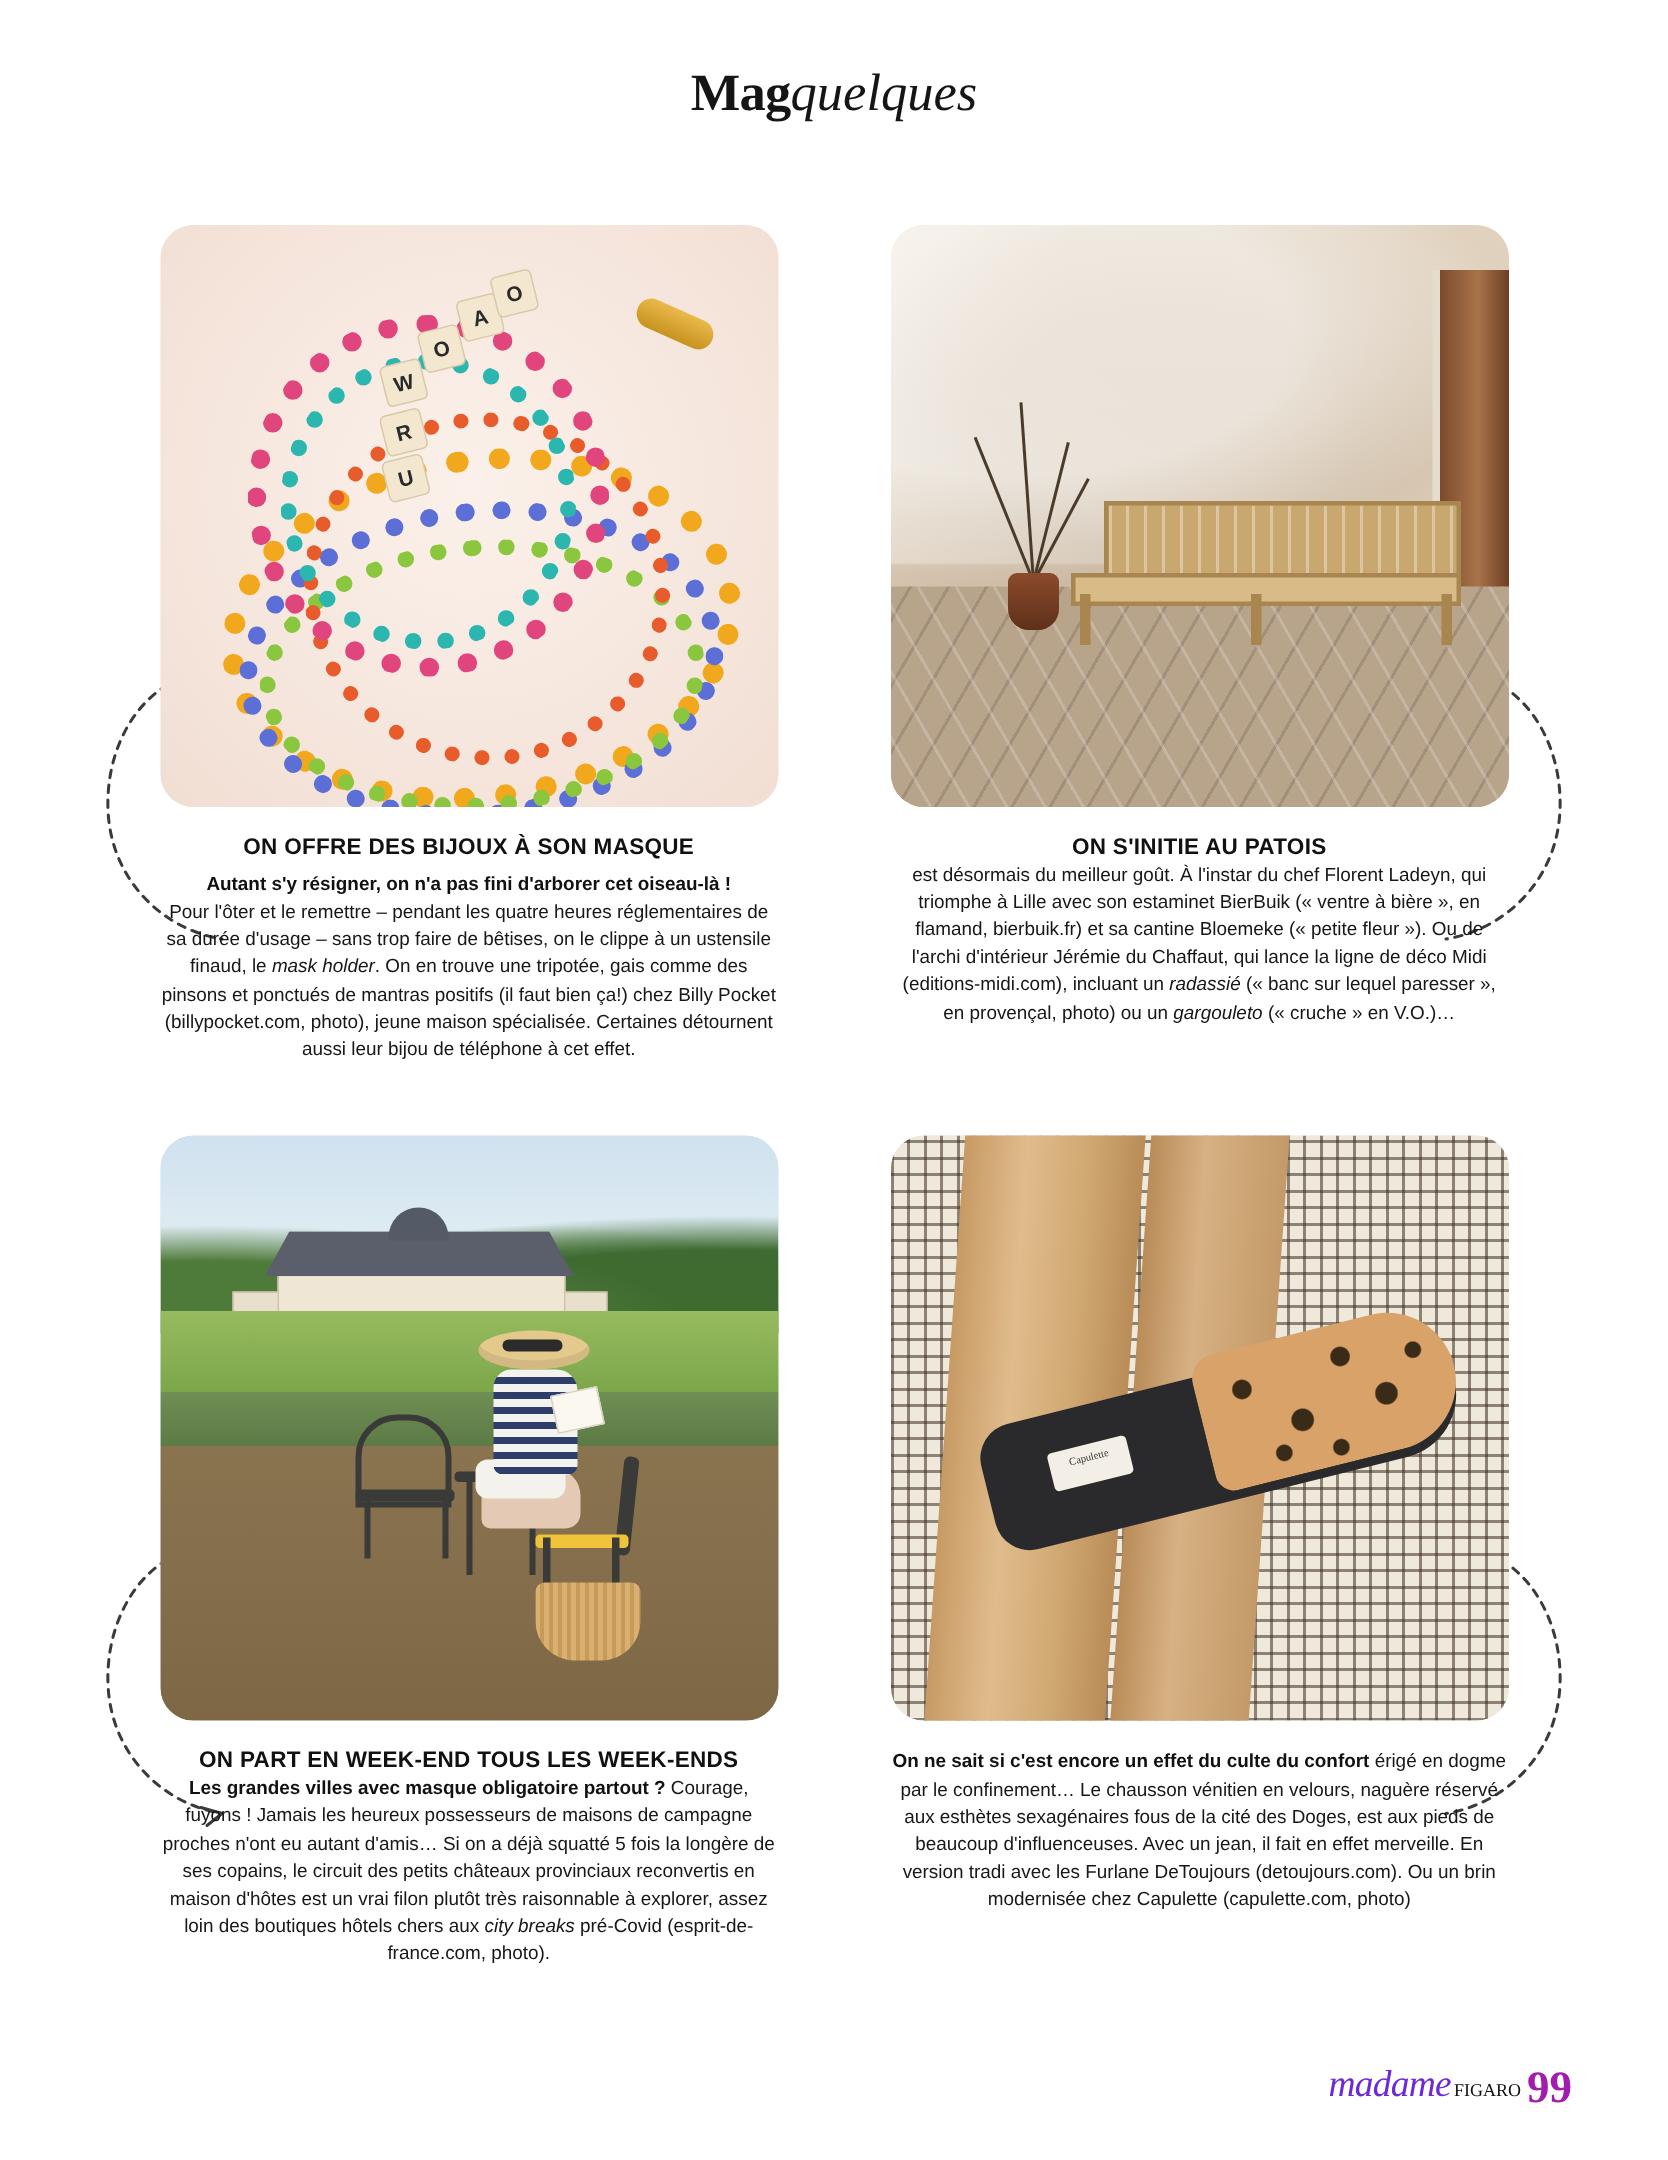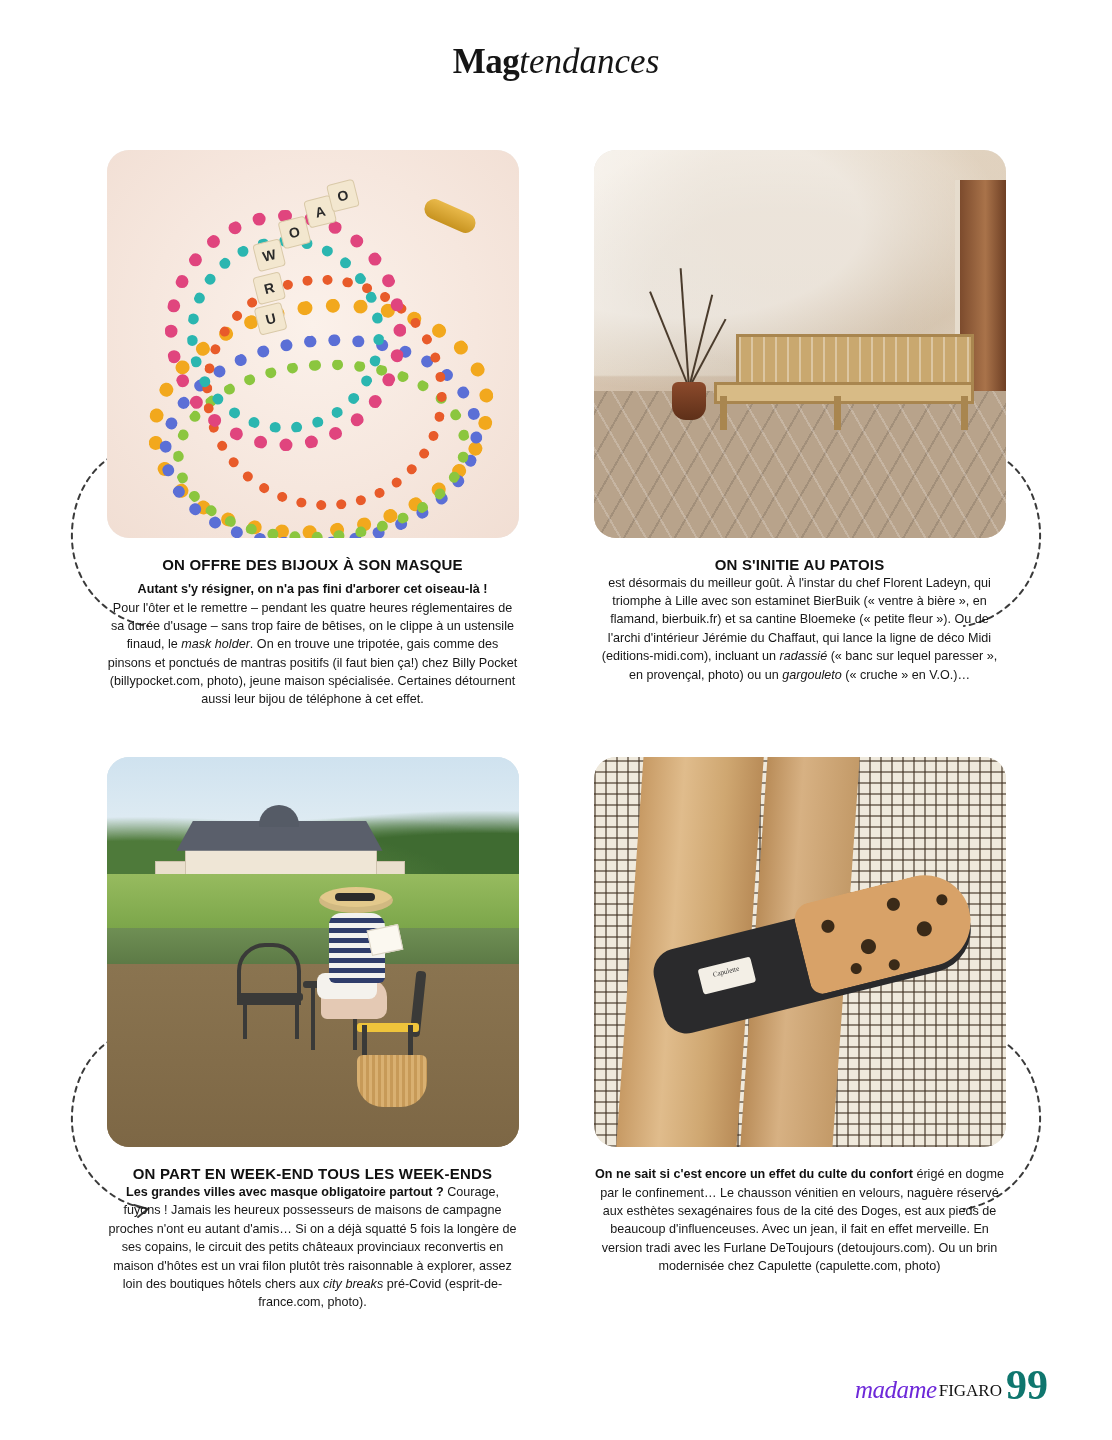--- a/index.html
+++ b/index.html
@@ -111,30 +111,30 @@
   }
   .folio .madame {
     font-family: "Liberation Serif", serif;
     font-style: italic;
     font-size: 25px;
     color: #6d28d9;
     letter-spacing: -0.5px;
   }
   .folio .figaro {
     font-family: "Liberation Serif", serif;
-    font-size: 17px;
+    font-size: 12px;
     letter-spacing: 0px;
     color: #111;
     padding-bottom: 3px;
   }
   .folio .num {
     font-family: "Liberation Serif", serif;
-    font-size: 42px;
+    font-size: 30px;
     font-weight: 700;
-    color: #0f766e;
+    color: #a21caf;
     line-height: 0.85;
     margin-left: 2px;
   }
 
   
   .img-bracelets {
     width: 100%; height: 100%;
     background: radial-gradient(circle at 50% 45%, #fbf1ea 0%, #f6e7de 55%, #f1ded3 100%);
     position: relative;
   }
@@ -382,21 +382,21 @@
     font-size: 7px; color: #333; text-align: center;
     font-family: "Liberation Serif", serif;
     padding-top: 5px;
     box-sizing: border-box;
   }
 </style>
 </head>
 <body>
 
 <div class="masthead">
-  <span class="mag">Mag</span><span class="tend">tendances</span>
+  <span class="mag">Mag</span><span class="tend">quelques</span>
 </div>
 
 <div class="arrow" style="left:62px; top:430px;">
   <svg width="90" height="210" viewBox="0 0 90 210">
     <path d="M88 18 C40 14, 8 60, 10 110 C12 158, 48 190, 86 196" fill="none" stroke="#3a3a3a" stroke-width="2" stroke-dasharray="5 5" stroke-linecap="round"></path>
     <path d="M88 18 L74 10 M88 18 L76 28" fill="none" stroke="#3a3a3a" stroke-width="2" stroke-linecap="round"></path>
   </svg>
 </div>
 <div class="arrow" style="right:62px; top:430px;">
   <svg width="90" height="210" viewBox="0 0 90 210">

